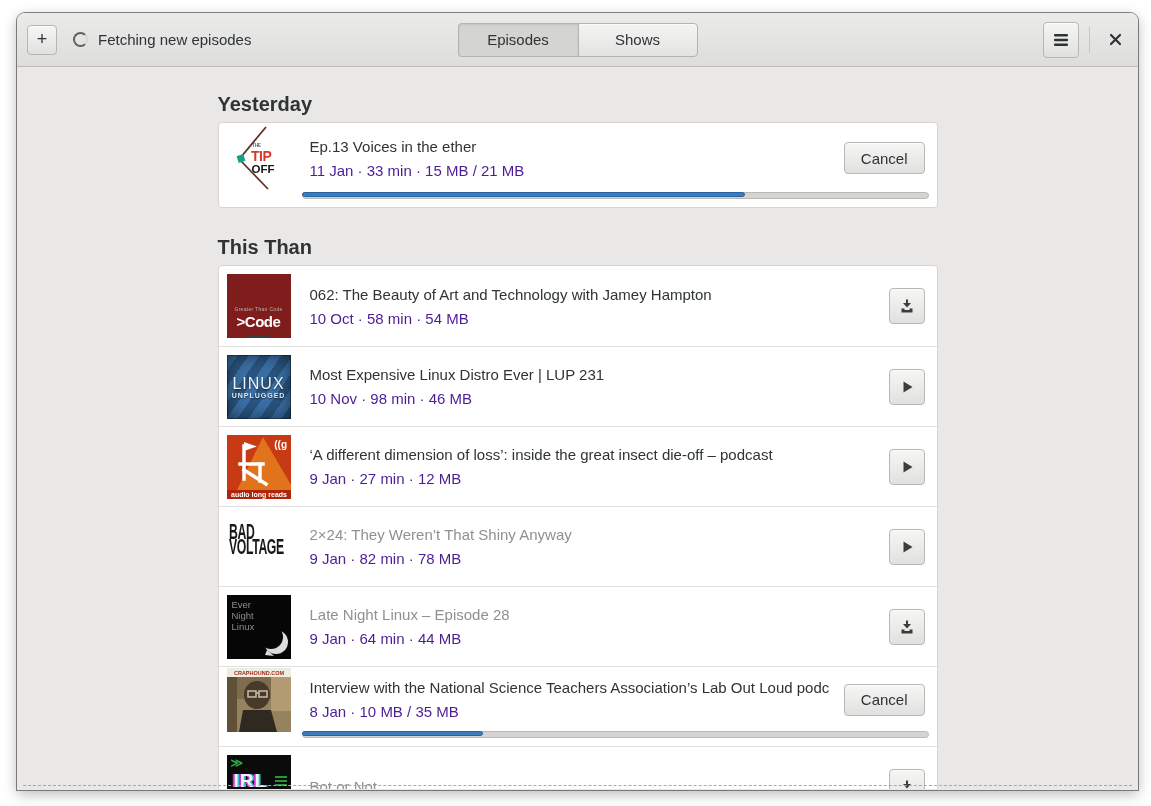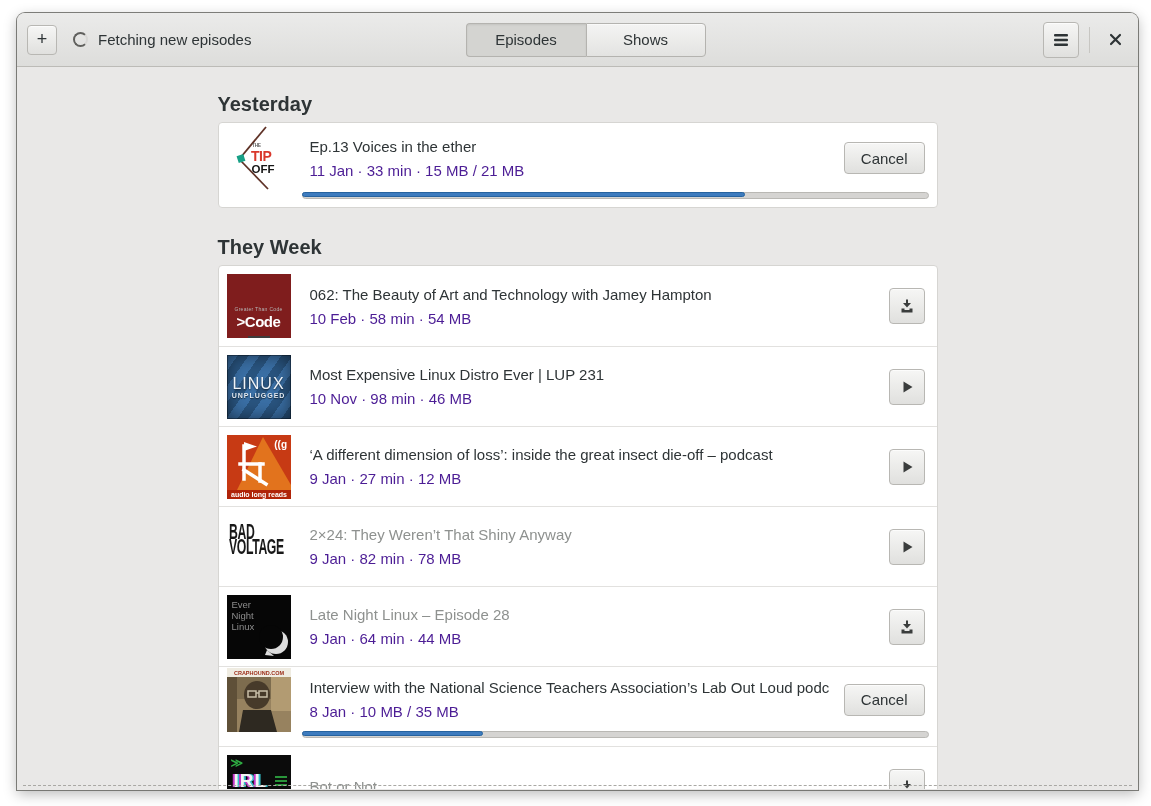--- a/index.html
+++ b/index.html
@@ -24,21 +24,21 @@
     background:linear-gradient(to bottom,#f6f6f5,#e9e9e7 60%,#e0e0de);
     border:1px solid #b8b7b3; border-radius:4px; color:#2e3436;
     box-shadow:inset 0 1px rgba(255,255,255,.65); cursor:default;
     font-family:"Liberation Sans",sans-serif;
   }
   .add-btn { width:30px; height:30px; font-size:18px; line-height:1; padding-bottom:2px; }
   .status { display:flex; align-items:center; margin-left:16px; gap:10px; }
   .spinner { width:15px; height:15px; border-radius:50%; border:2.5px solid #60605d; border-right-color:#d8d7d5; }
   .status-text { font-size:15px; color:#2e3436; }
 
-  .switcher { position:absolute; left:50%; top:50%; transform:translate(-50%,-50%); display:flex;margin-left:8px; }
+  .switcher { position:absolute; left:50%; top:50%; transform:translate(-50%,-50%); display:flex; }
   .sw-btn {
     min-width:120px; height:34px; font-size:15px; color:#2e3436;
     border:1px solid #b4b3af; background:linear-gradient(to bottom,#f4f4f3,#e3e3e1);
     display:flex; align-items:center; justify-content:center;
     box-shadow:inset 0 1px rgba(255,255,255,.5);
   }
   .sw-btn.first { border-radius:4px 0 0 4px; border-right:none; }
   .sw-btn.last  { border-radius:0 4px 4px 0; }
   .sw-btn.active { background:#d4d4d1; box-shadow:inset 0 1px 2px rgba(0,0,0,.08); }
 
@@ -163,33 +163,33 @@
               <div class="ep-title">Ep.13 Voices in the ether</div>
               <div class="ep-meta">11 Jan · 33 min · 15 MB / 21 MB</div>
             </div>
             <button class="btn cancel-btn action">Cancel</button>
             <div class="progress">
               <div class="progress-fill" style="width: 71%;"></div>
             </div>
           </div>
         </div>
 
-        <div class="section-title second">They Week</div>
+        <div class="section-title second">This Than</div>
 
         <div class="card">
 
           <div class="row">
             <div class="cover c-gtc">
               <div class="gtc-top">Greater Than Code</div>
               <div class="gtc-main">&gt;Code</div>
               <div class="gtc-bar"></div>
             </div>
             <div class="ep-body">
               <div class="ep-title">062: The Beauty of Art and Technology with Jamey Hampton</div>
-              <div class="ep-meta">10 Feb · 58 min · 54 MB</div>
+              <div class="ep-meta">10 Oct · 58 min · 54 MB</div>
             </div>
             <button class="btn icon-btn action">
               <svg width="16" height="16" viewBox="0 0 16 16">
                 <rect x="7" y="1.5" width="2" height="5" fill="#3a3d3c"></rect>
                 <polygon points="4,5 12,5 8,9.5" fill="#3a3d3c"></polygon>
                 <path d="M2.5 10.5 L5.5 10.5 L5.5 12 L10.5 12 L10.5 10.5 L13.5 10.5 L13.5 14.5 L2.5 14.5 Z" fill="#3a3d3c"></path>
               </svg>
             </button>
           </div>
 

